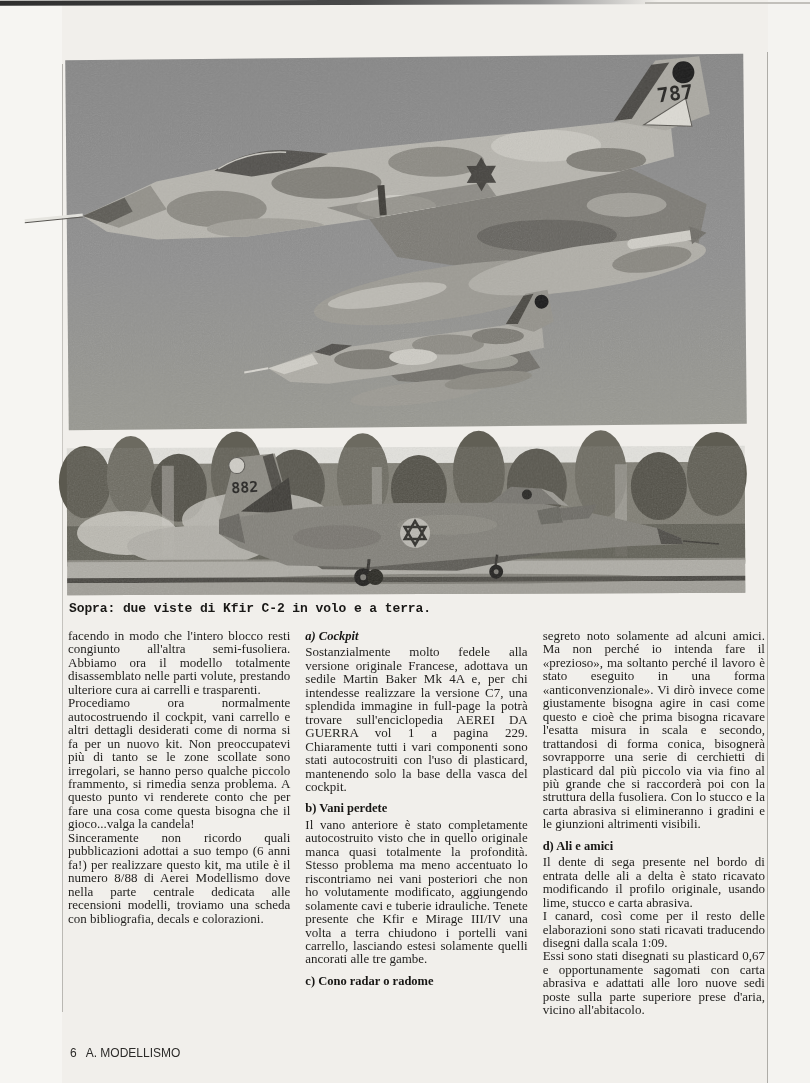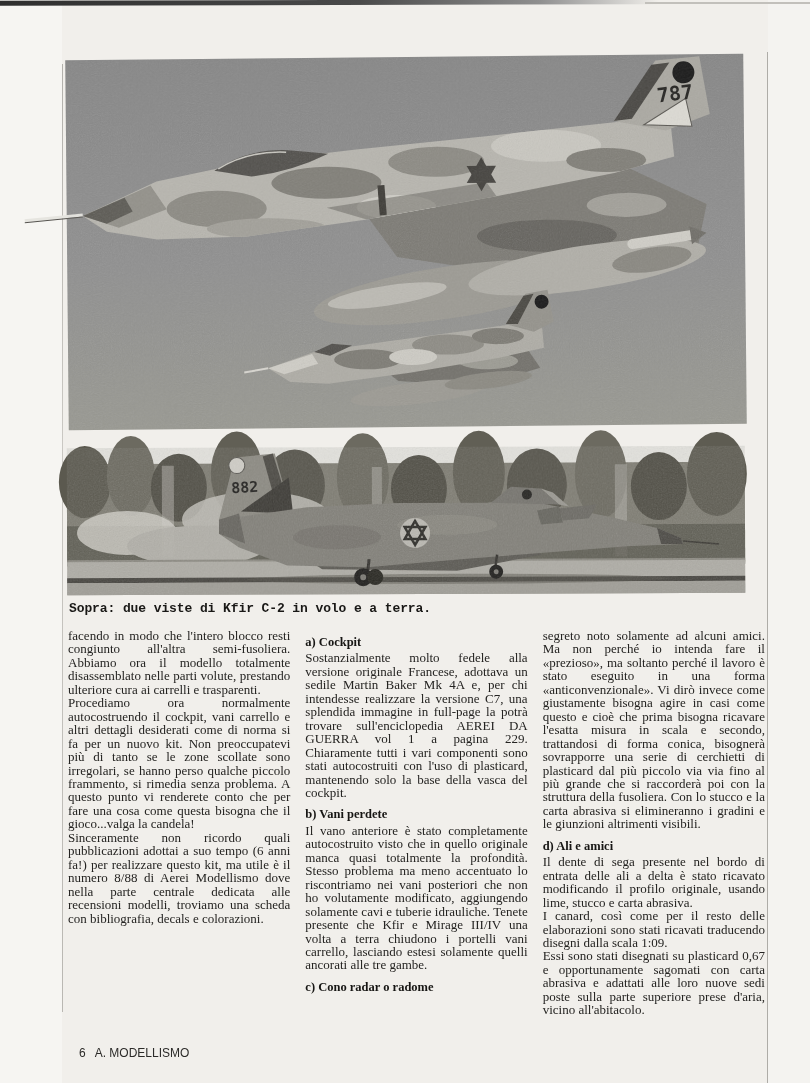--- a/index.html
+++ b/index.html
@@ -33,24 +33,24 @@
   
   .columns{position:absolute;left:68px;top:629px;width:697px;display:flex;gap:15px;}
   .col{flex:1 1 0;min-width:0;}
   .col .p{
     font-size:13px;line-height:13.45px;text-align:justify;color:#242321;margin:0;
   }
   .col .h{
     font-size:12.5px;line-height:13.45px;font-weight:bold;color:#171614;
     margin:9px 0 2px 0;
   }
-  .col .h:first-child{margin-top:7px;}
+  .col .h:first-child{margin-top:1px;font-style:italic;}
   
   .footer{
-    position:absolute;left:79px;top:1046px;
+    position:absolute;left:70px;top:1046px;
     font-family:"Liberation Sans", sans-serif;font-size:12px;color:#2c2b29;
   }
   .footer .num{margin-right:9px;}
 </style>
 </head>
 <body>
 
 <div class="sheet">
 
   <div class="left-margin"></div>

